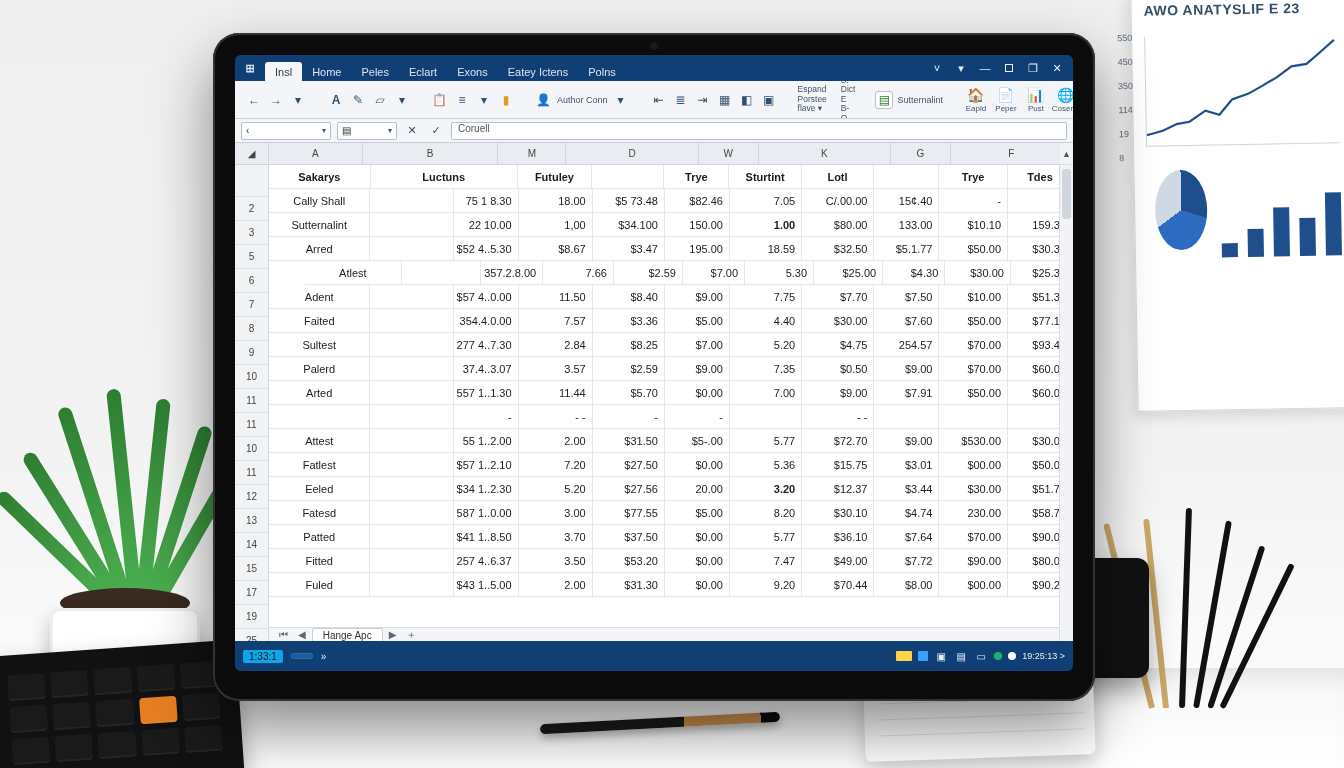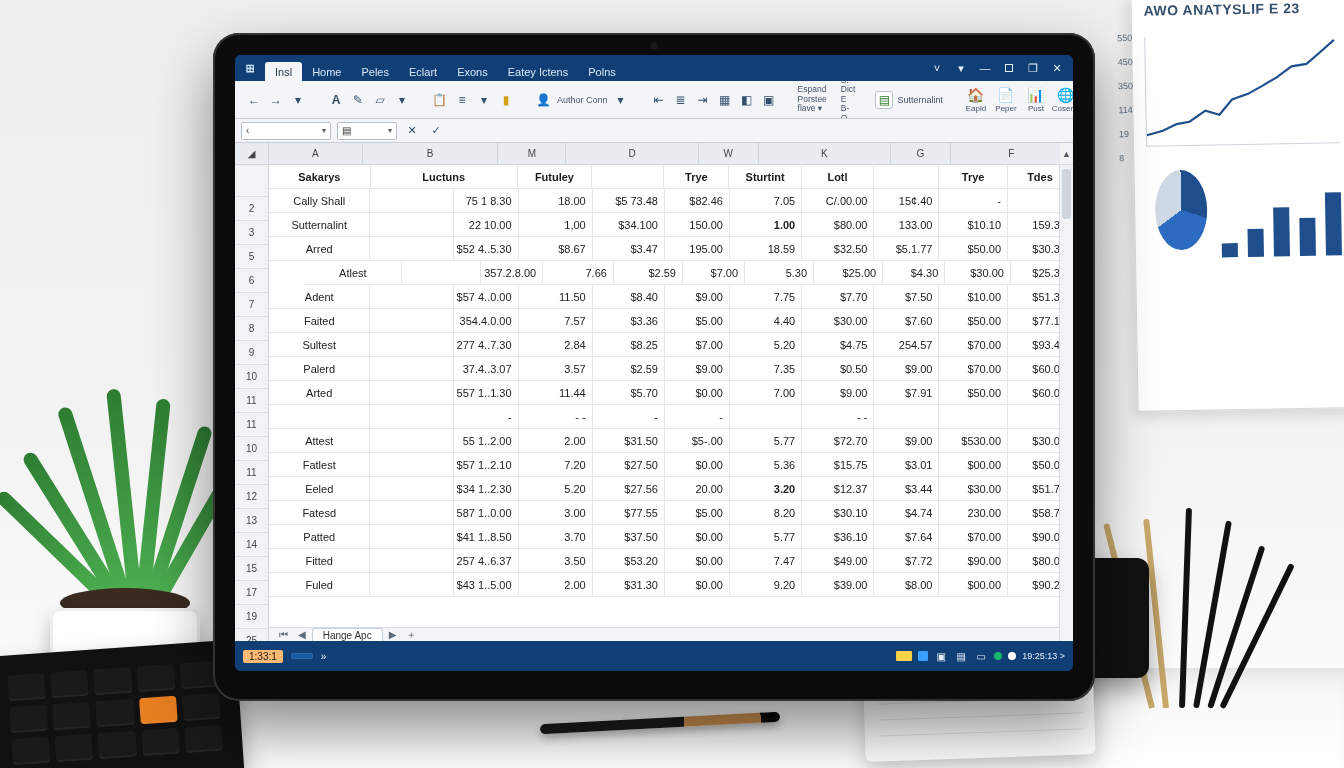--- a/index.html
+++ b/index.html
@@ -121,21 +121,21 @@
   .scrollbar-v .thumb{ position:absolute; left:2px; right:2px; top:4px; height:50px; background:#cfd6dd; border-radius:3px;}
   .scrollbar-v .arrow{ position:absolute; left:0; right:0; height:14px; display:flex; align-items:center; justify-content:center; font-size:9px; color:#555;}
   .scrollbar-v .arrow.up{ top:-22px; background:#f1f3f5; border-bottom:1px solid #d6dce2; height:22px;}
   .scrollbar-h{ height:14px; background:#f3f5f8; border-top:1px solid #d6dce2; display:flex; align-items:center;}
   .sheet-tabs{ display:flex; align-items:center; gap:2px; padding-left:6px; font-size:10px;}
   .sheet-tabs .stab{ background:#fff; border:1px solid #c9d1d8; border-bottom:none; border-radius:3px 3px 0 0; padding:1px 10px; color:#333;}
   .sheet-tabs .nav{ color:#5a6a7a; padding:0 4px;}
 
   
   .taskbar{ height:30px; background:#0f3f74; color:#e6eef7; display:flex; align-items:center; padding:0 8px; font-size:10px; gap:8px;}
-  .taskbar .time{ background:#fdba74; color:#1a1a1a; padding:1px 6px; border-radius:2px; font-size:10px;}
+  .taskbar .time{ background:#0ea5e9; color:#1a1a1a; padding:1px 6px; border-radius:2px; font-size:10px;}
   .taskbar .task{ background:#1a5aa0; padding:2px 10px; border:1px solid #2b6ab0; border-radius:2px;}
   .taskbar .tray{ margin-left:auto; display:flex; align-items:center; gap:6px;}
   .taskbar .tray span{ width:14px; height:14px; display:flex; align-items:center; justify-content:center; font-size:10px;}
   .taskbar .clock{ font-size:9px; line-height:1; text-align:right;}
 </style>
 </head>
 <body>
 
 <div class="scene">
   <div class="desk"></div>
@@ -318,20 +318,21 @@
           <span>‹</span>
           <span></span>
           <span class="dd">▾</span>
         </div>
         <div class="namebox" style="width:60px;">
           <span>▤</span>
           <span class="dd">▾</span>
         </div>
         <span class="smallico">✕</span>
         <span class="smallico">✓</span>
+        <div class="fxinput">Coruell</div>
       </div>
 
       <div class="sheetarea">
         <div class="rowhdrs" id="rowhdrs">
           <div>◢</div>
         <div style="height: 32px;"></div>
             <div>2</div>
             <div>3</div>
             <div>5</div>
             <div>6</div>
@@ -584,21 +585,21 @@
                 <div class="cell num" style="width: 70px;">$80.00</div>
               </div>
               <div class="row">
                 <div class="cell center" style="width: 110px;">Fuled</div>
                 <div class="cell num" style="width: 90px;"></div>
                 <div class="cell num" style="width: 70px;">$43 1..5.00</div>
                 <div class="cell num" style="width: 80px;">2.00</div>
                 <div class="cell num" style="width: 78px;">$31.30</div>
                 <div class="cell num" style="width: 70px;">$0.00</div>
                 <div class="cell num" style="width: 78px;">9.20</div>
-                <div class="cell num" style="width: 78px;">$39.00</div>
+                <div class="cell num" style="width: 78px;">$70.44</div>
                 <div class="cell num" style="width: 70px;">$8.00</div>
                 <div class="cell num" style="width: 74px;">$00.00</div>
                 <div class="cell num" style="width: 70px;">$90.29</div>
               </div>
             </div>
           <div class="scrollbar-h">
             <div class="sheet-tabs">
               <span class="nav">⏮</span>
               <span class="nav">◀</span>
               <span class="stab">Hange Apc</span>

